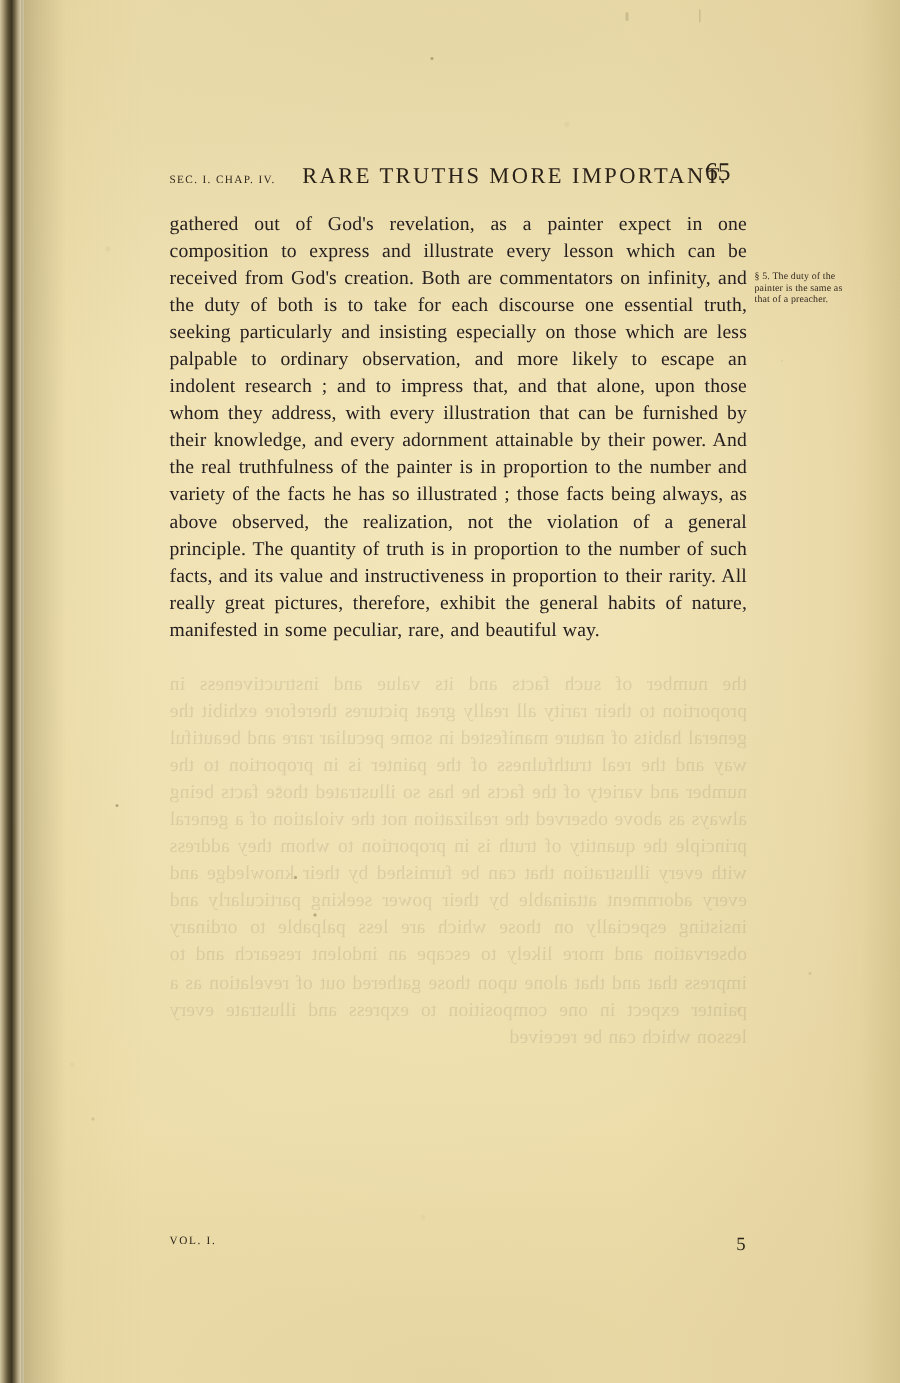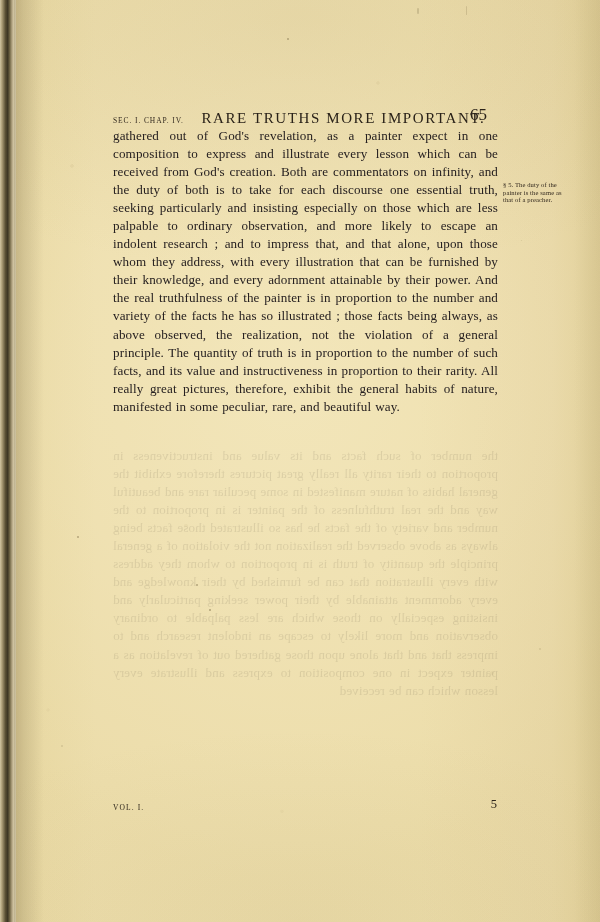--- a/index.html
+++ b/index.html
@@ -114,21 +114,21 @@
     left: 470px;
     top: 105px;
     width: 40px;
     font-size: 17px;
     color: #2b2319;
   }
 
   .bodytext {
     position: absolute;
     left: 113px;
-    top: 127px;
+    top: 140px;
     width: 385px;
     font-size: 13.1px;
     line-height: 18.05px;
     text-align: justify;
     color: #262020;
     letter-spacing: .12px;
     word-spacing: .6px;
     text-rendering: optimizeLegibility;
   }
   .bodytext p { margin: 0; }
@@ -140,24 +140,24 @@
     width: 62px;
     font-size: 6.6px;
     line-height: 7.6px;
     color: #33291e;
     letter-spacing: .1px;
   }
 
   .footer {
     position: absolute;
     left: 113px;
-    top: 797px;
+    top: 822px;
     width: 384px;
     display: flex;
-    align-items: flex-end;
+    align-items: flex-start;
     justify-content: space-between;
     color: #2c241a;
     gap: 12px;
   }
   .vol {
     font-size: 7.5px;
     letter-spacing: 1.1px;
     text-transform: uppercase;
   }
   .sig {

